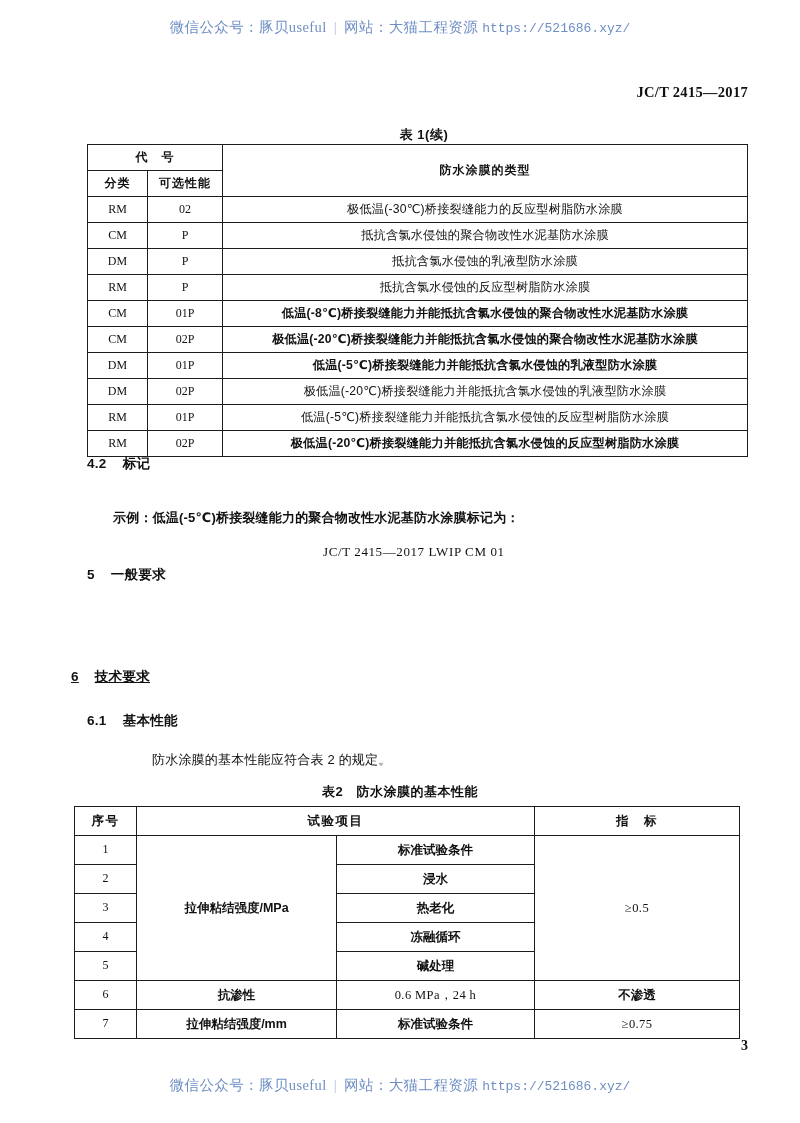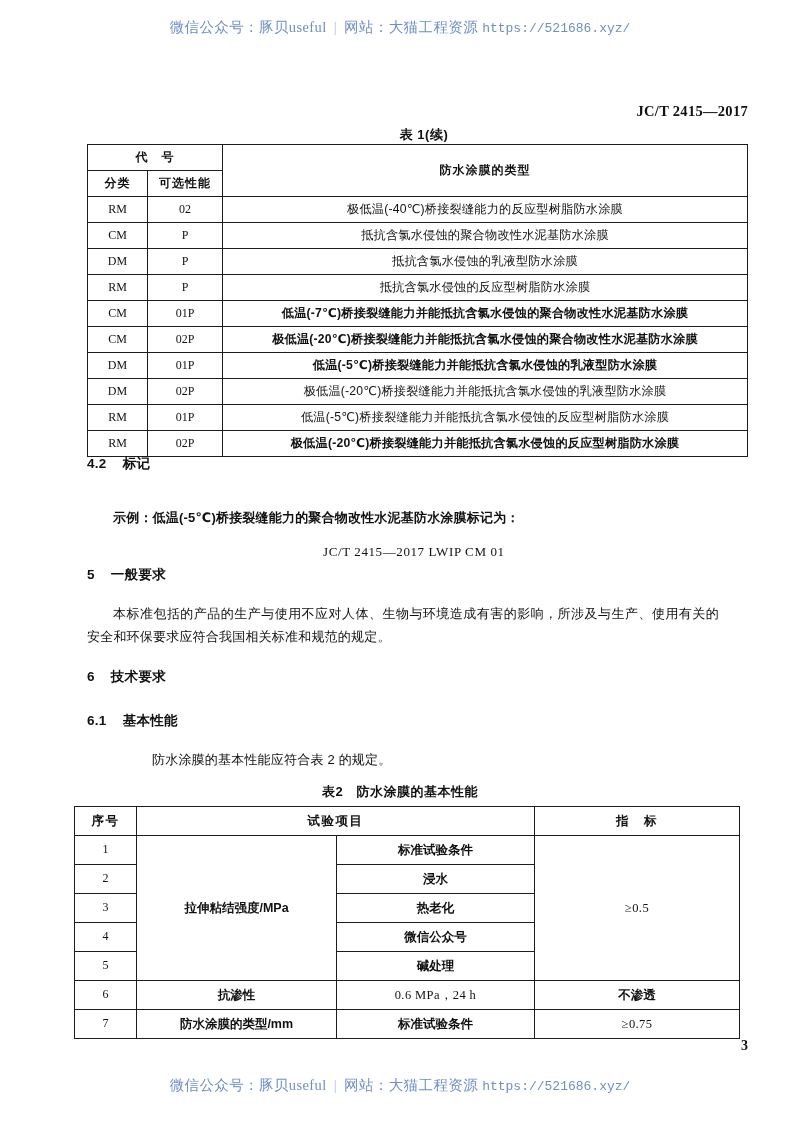--- a/index.html
+++ b/index.html
@@ -49,21 +49,20 @@
 
   
   .std-header {
     position: absolute;
     right: 52px;
     top: 84px;
     font-family: "Liberation Serif", "DejaVu Serif", serif;
     font-weight: bold;
     font-size: 14.5px;
     letter-spacing: 0.3px;
-    margin-top: 19px;
   }
 
   
   .tbl-caption {
     position: absolute;
     left: 0;
     width: 800px;
     text-align: center;
     font-family: "Liberation Sans", "DejaVu Sans", sans-serif;
     font-weight: bold;
@@ -191,41 +190,41 @@
         <td class="hd" rowspan="2">防水涂膜的类型</td>
       </tr>
       <tr>
         <td class="hd">分类</td>
         <td class="hd">可选性能</td>
       </tr>
 
       <tr>
         <td class="code-col">RM</td>
         <td class="code-col">02</td>
-        <td class="typecell">极低温(-40℃)桥接裂缝能力的反应型树脂防水涂膜</td>
+        <td class="typecell">极低温(-30℃)桥接裂缝能力的反应型树脂防水涂膜</td>
       </tr>
       <tr>
         <td class="code-col">CM</td>
         <td class="code-col">P</td>
         <td class="typecell">抵抗含氯水侵蚀的聚合物改性水泥基防水涂膜</td>
       </tr>
       <tr>
         <td class="code-col">DM</td>
         <td class="code-col">P</td>
         <td class="typecell">抵抗含氯水侵蚀的乳液型防水涂膜</td>
       </tr>
       <tr>
         <td class="code-col">RM</td>
         <td class="code-col">P</td>
         <td class="typecell">抵抗含氯水侵蚀的反应型树脂防水涂膜</td>
       </tr>
       <tr class="strong">
         <td class="code-col">CM</td>
         <td class="code-col">01P</td>
-        <td class="typecell">低温(-7℃)桥接裂缝能力并能抵抗含氯水侵蚀的聚合物改性水泥基防水涂膜</td>
+        <td class="typecell">低温(-8℃)桥接裂缝能力并能抵抗含氯水侵蚀的聚合物改性水泥基防水涂膜</td>
       </tr>
       <tr class="strong">
         <td class="code-col">CM</td>
         <td class="code-col">02P</td>
         <td class="typecell">极低温(-20℃)桥接裂缝能力并能抵抗含氯水侵蚀的聚合物改性水泥基防水涂膜</td>
       </tr>
       <tr class="strong">
         <td class="code-col">DM</td>
         <td class="code-col">01P</td>
         <td class="typecell">低温(-5℃)桥接裂缝能力并能抵抗含氯水侵蚀的乳液型防水涂膜</td>
@@ -251,23 +250,22 @@
   <div class="sec-h" style="left:87px; top:455px;">
     <span class="num">4.2</span><span>标记</span>
   </div>
 
   <div class="para" style="left:113px; top:506px; width:600px; font-weight:bold;">示例：低温(-5℃)桥接裂缝能力的聚合物改性水泥基防水涂膜标记为：</div>
   <div class="mono-line" style="left:323px; top:544px;">JC/T 2415—2017 LWIP CM 01</div>
 
   <div class="sec-h" style="left:87px; top:566px;">
     <span class="num">5</span><span>一般要求</span>
   </div>
-  <div class="para indent" style="left:87px; top:602px; width:632px; text-align:justify;">本标准包括的产品的生产与使用不应对人体、生物与环境造成有害的影响，所涉及与生产、使用有关的安全和环保要求应符合我国相关标准和规范的规定。</div>
-
-  <div class="sec-h" style="left:87px; top:668px;">
+
+  <div class="sec-h" style="left:71px; top:668px;text-decoration:underline;">
     <span class="num">6</span><span>技术要求</span>
   </div>
 
   <div class="sec-h" style="left:87px; top:712px;">
     <span class="num">6.1</span><span>基本性能</span>
   </div>
   <div class="para" style="left:113px; top:748px; width:600px;padding-left:39px;">防水涂膜的基本性能应符合表 2 的规定。</div>
 
   <div class="tbl-caption" id="cap2">表2　防水涂膜的基本性能</div>
 
@@ -294,35 +292,35 @@
       <tr>
         <td class="idx">2</td>
         <td class="cond">浸水</td>
       </tr>
       <tr>
         <td class="idx">3</td>
         <td class="cond">热老化</td>
       </tr>
       <tr>
         <td class="idx">4</td>
-        <td class="cond">微信公众号</td>
+        <td class="cond">冻融循环</td>
       </tr>
       <tr>
         <td class="idx">5</td>
         <td class="cond">碱处理</td>
       </tr>
       <tr>
         <td class="idx">6</td>
         <td class="item">抗渗性</td>
         <td class="cond num">0.6 MPa，24 h</td>
         <td class="spec cn">不渗透</td>
       </tr>
       <tr>
         <td class="idx">7</td>
-        <td class="item">防水涂膜的类型/mm</td>
+        <td class="item">拉伸粘结强度/mm</td>
         <td class="cond">标准试验条件</td>
         <td class="spec">≥0.75</td>
       </tr>
     </tbody>
   </table>
 
   <div class="page-no">3</div>
 
   <div class="watermark" id="wm-bottom">
     <span>微信公众号：</span><span>豚贝useful</span><span class="sep">|</span><span>网站：</span><span>大猫工程资源</span> <span class="url">https://521686.xyz/</span>

